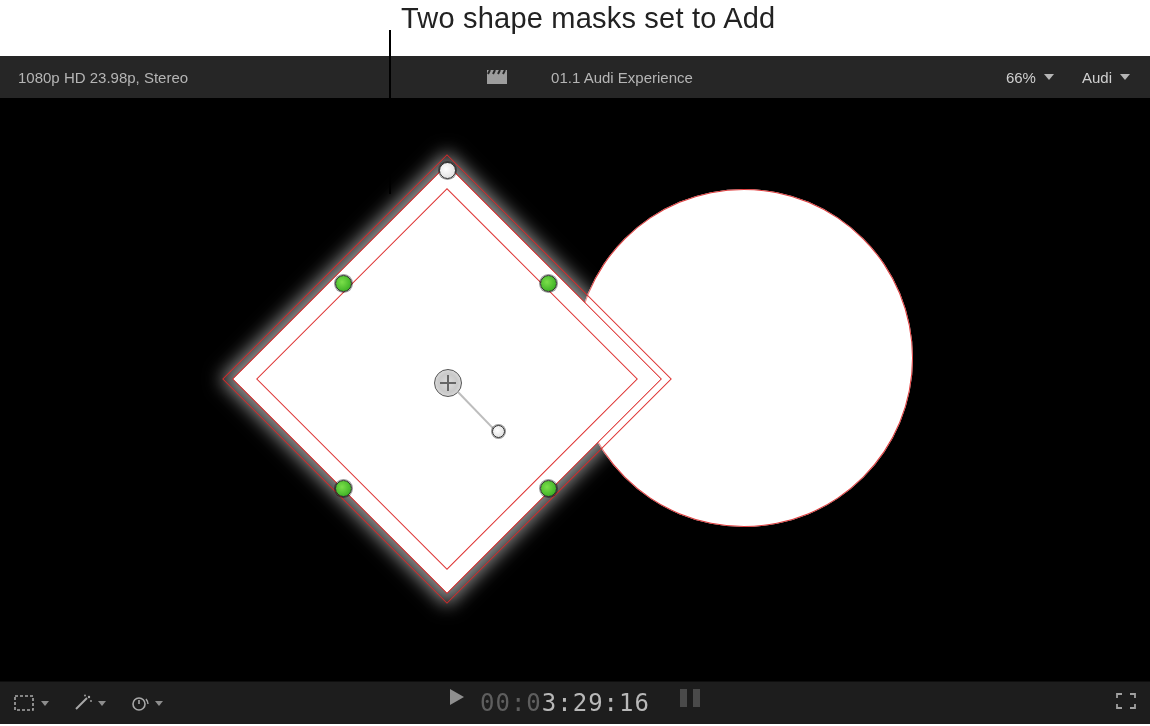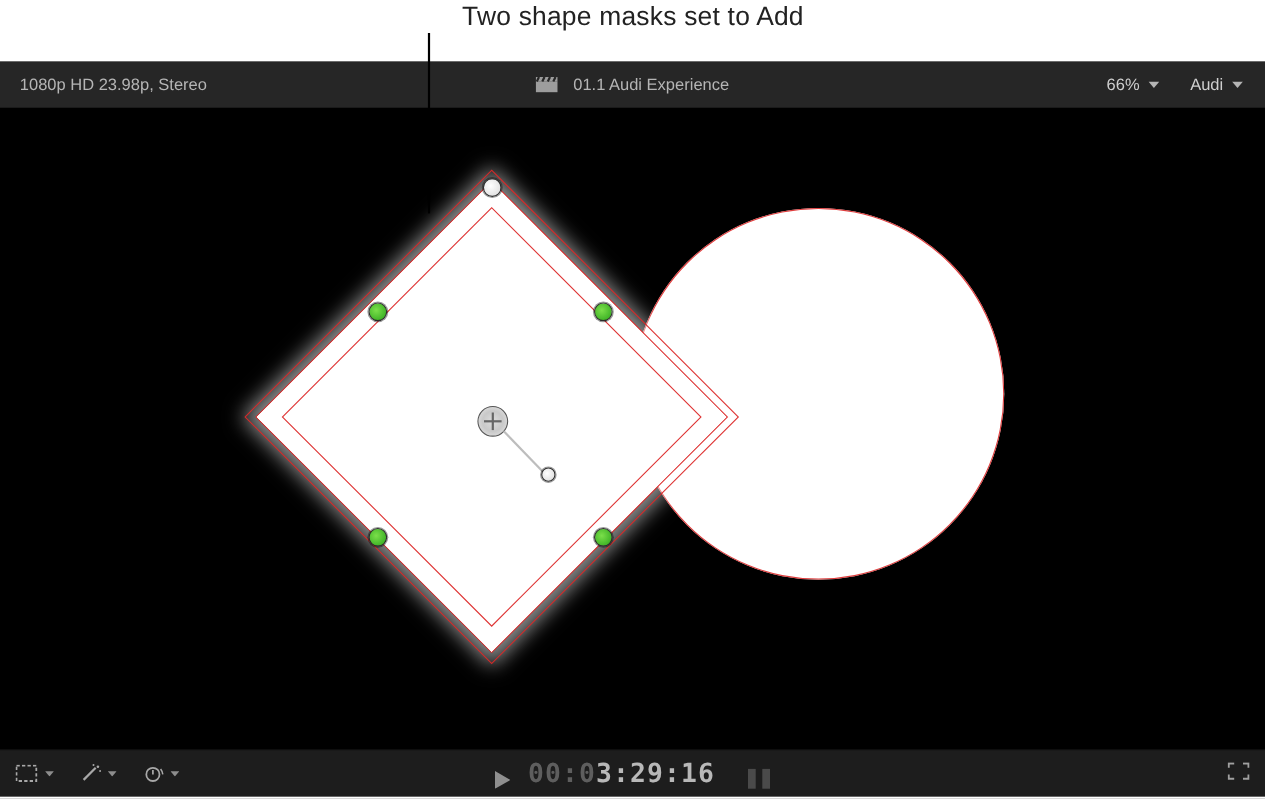--- a/index.html
+++ b/index.html
@@ -16,22 +16,22 @@
   
   .annotation-area {
     position: absolute;
     left: 0; top: 0;
     width: 1150px;
     height: 56px;
   }
   .callout-label {
     position: absolute;
     top: 2px;
-    left: 420px;
-    font-size: 24px;
+    left: 401px;
+    font-size: 29px;
     color: #222;
     letter-spacing: 0.2px;
   }
   .callout-line {
     position: absolute;
     left: 389px;
     top: 30px;
     width: 2px;
     height: 164px;
     background: #000;
@@ -68,21 +68,21 @@
   }
   .hdr-center {
     position: absolute;
     left: 0; right: 0;
     display: flex;
     justify-content: center;
     align-items: center;
     gap: 14px;
     pointer-events: none;
   }
-  .hdr-center > * { pointer-events: auto; }
+  .hdr-center > * { pointer-events: auto; margin-left: 30px; }
   .clip-name { color: #b5b5b5; }
   .hdr-right {
     flex: 0 0 auto;
     margin-left: auto;
     display: flex;
     align-items: center;
     gap: 28px;
     padding-right: 20px;
   }
   .dropdown {
@@ -251,24 +251,23 @@
     cursor: pointer;
     color: #a8a8a8;
   }
   .tool-btn svg { display:block; }
 
   .center-bottom {
     position: absolute;
     left: 0; right: 0;
     display: flex;
     justify-content: center;
-    align-items: flex-end;
+    align-items: flex-start;
     gap: 16px;
     pointer-events: none;
-    font-weight: bold;
   }
   .center-bottom > * { pointer-events: auto; }
   .play-btn {
     display:inline-flex;
     cursor:pointer;
   }
   .timecode {
     font-family: "SFMono-Regular", Menlo, monospace;
     font-size: 24px;
     letter-spacing: 1px;

